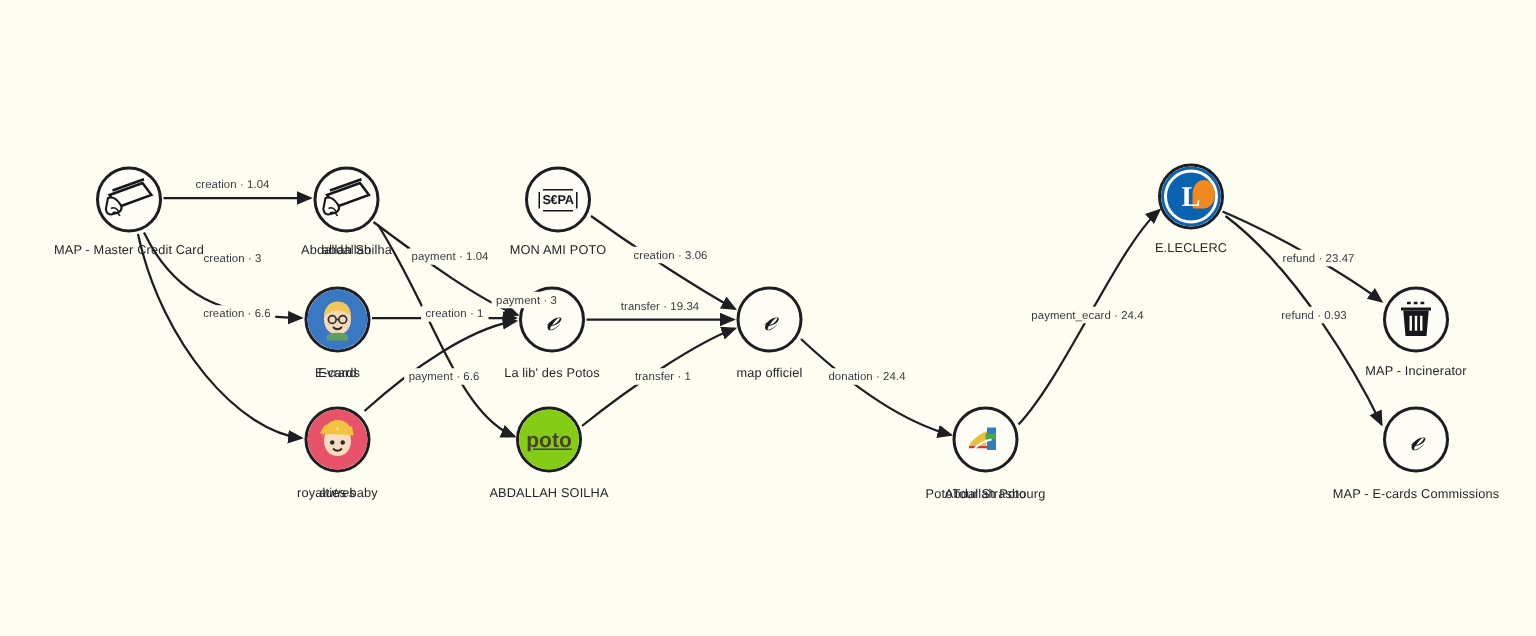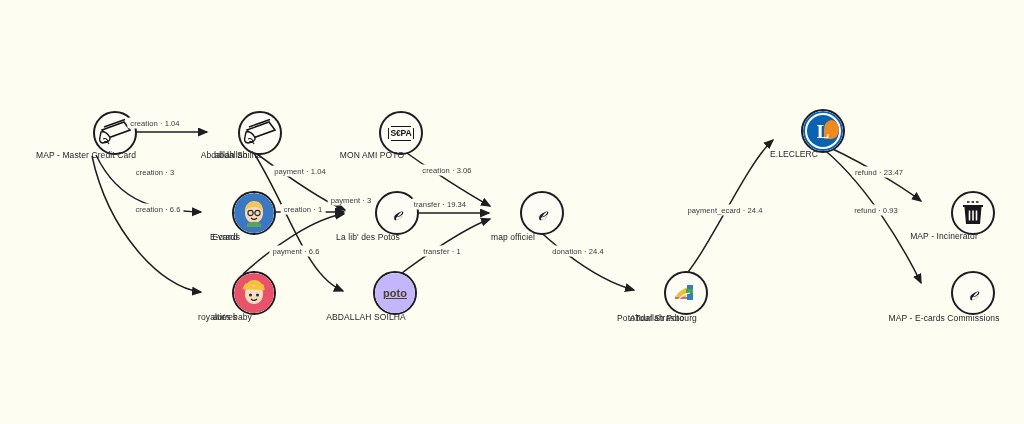--- a/index.html
+++ b/index.html
@@ -33,30 +33,30 @@
     width: 44px;
     height: 44px;
     border-radius: 50%;
     background: #fdfdf5;
     border: 2.2px solid #1d1d22;
     box-sizing: border-box;
     display: flex;
     align-items: center;
     justify-content: center;
     overflow: hidden;
-    margin-left: 29px;
   }
   .node-label {
     position: absolute;
     transform: translate(-50%, 0);
     font-size: 8.5px;
     color: #25252b;
     white-space: nowrap;
     letter-spacing: 0.1px;
     text-align: center;
+    margin-top: 11px;
   }
   .edge-label {
     position: absolute;
     transform: translate(-50%, -50%);
     font-size: 7.6px;
     color: #3a3a42;
     white-space: nowrap;
     background: #fdfdf1;
     padding: 1px 3px;
     border-radius: 2px;
@@ -68,25 +68,25 @@
     height: 100%;
     border-radius: 50%;
     display: flex;
     align-items: center;
     justify-content: center;
   }
   .poto-circle {
     width: 100%;
     height: 100%;
     border-radius: 50%;
-    background: #c4b5fd;
+    background: #84cc16;
     display: flex;
     align-items: center;
     justify-content: center;
-    font-size: 11px;
+    font-size: 14px;
     font-weight: bold;
     color: #4a4326;
     text-decoration: underline;
   }
   .leclerc {
     width: 100%;
     height: 100%;
     border-radius: 50%;
     background: #0a63b0;
     display: flex;

